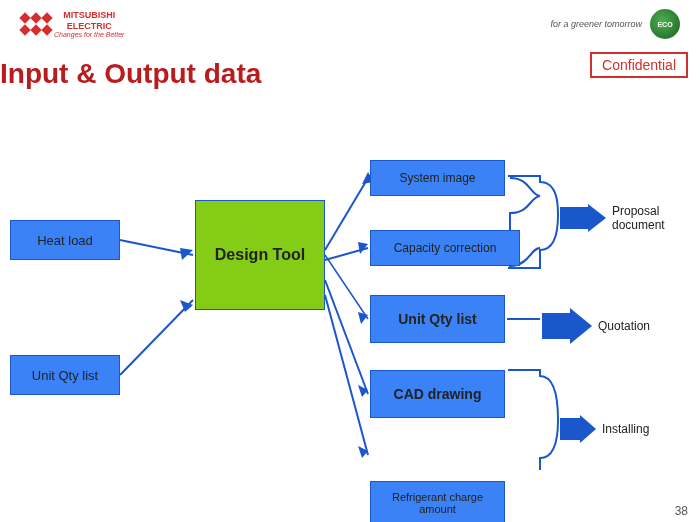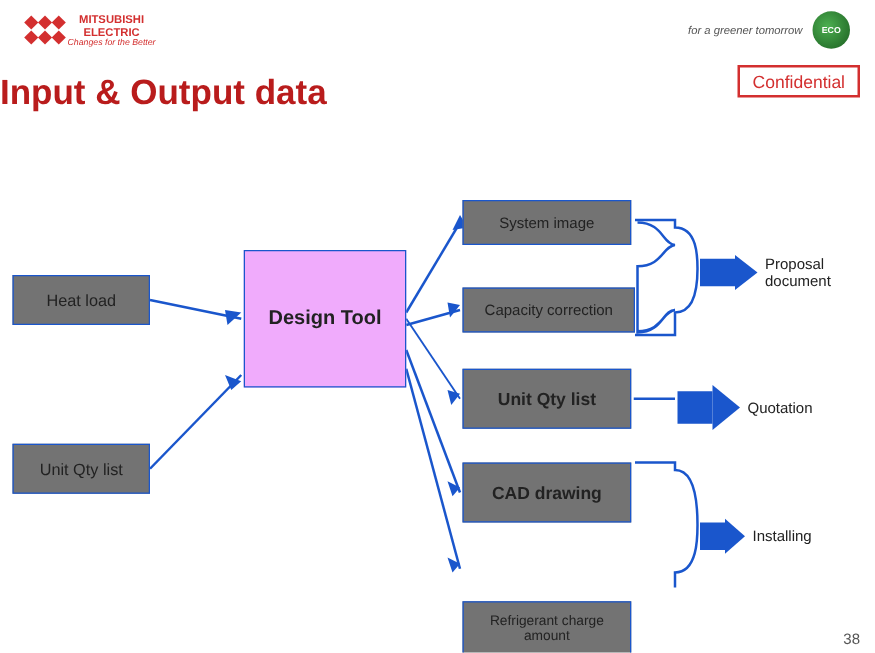--- a/index.html
+++ b/index.html
@@ -57,36 +57,36 @@
     .diagram {
       position: relative;
       width: 700px;
       height: 370px;
     }
 
     
     .box {
       position: absolute;
       border: 1.5px solid #1a56cc;
-      background: #737373;
+      background: #3b82f6;
       display: flex;
       align-items: center;
       justify-content: center;
       font-size: 13px;
       color: #222;
       text-align: center;
       padding: 4px 8px;
     }
 
     .box-design-tool {
       left: 195px;
       top: 100px;
       width: 130px;
       height: 110px;
-      background: #f0abfc;
+      background: #84cc16;
       font-size: 16px;
       font-weight: bold;
       color: #222;
       border: 1.5px solid #1a56cc;
       flex-direction: column;
     }
 
     .box-heat-load {
       left: 10px;
       top: 120px;
@@ -105,21 +105,21 @@
       left: 370px;
       top: 60px;
       width: 135px;
       height: 36px;
       font-size: 12px;
     }
 
     .box-capacity-correction {
       left: 370px;
       top: 130px;
-      width: 138px;
+      width: 150px;
       height: 36px;
       font-size: 12px;
     }
 
     .box-unit-qty-list-out {
       left: 370px;
       top: 195px;
       width: 135px;
       height: 48px;
       font-size: 14px;

